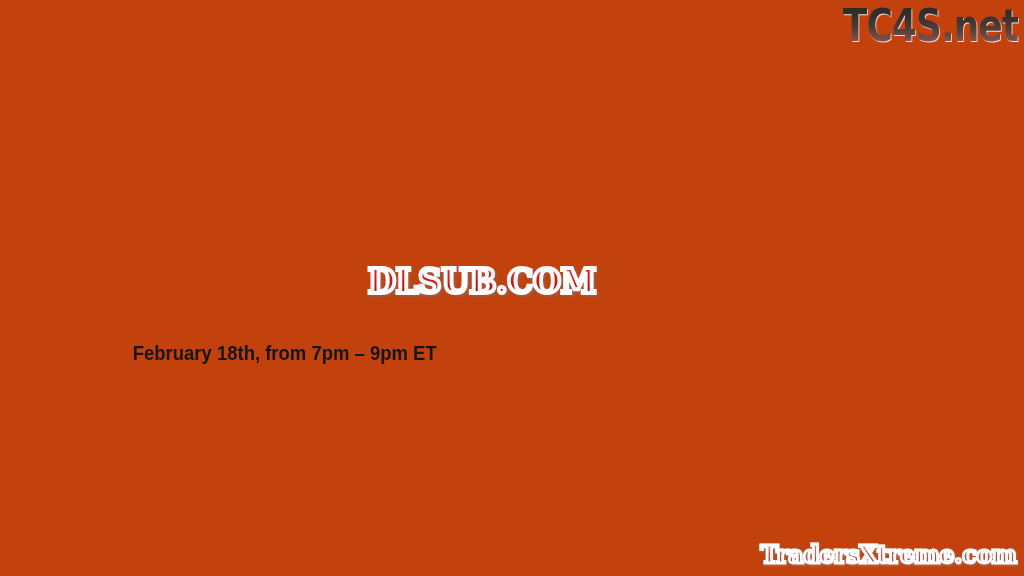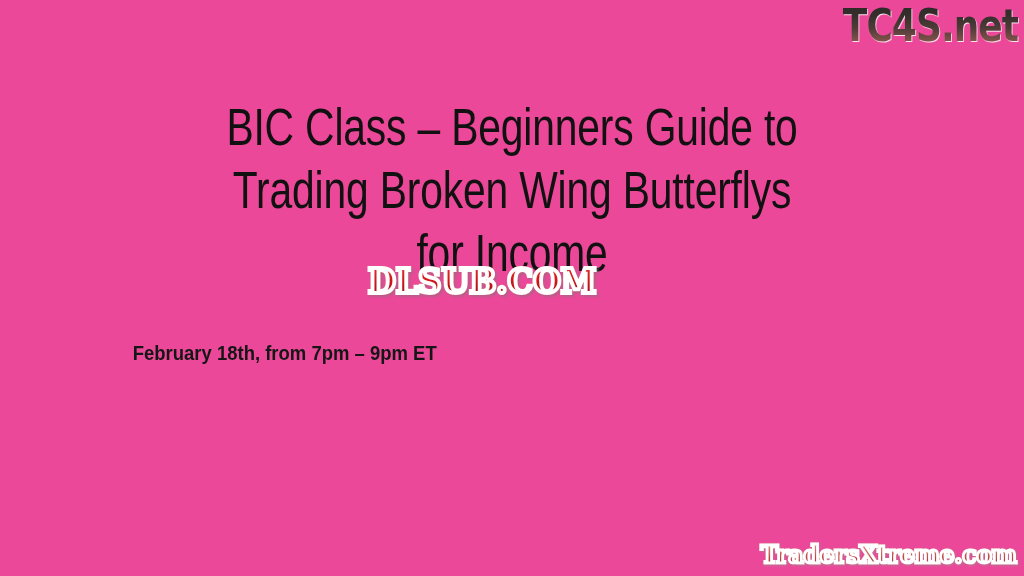--- a/index.html
+++ b/index.html
@@ -8,21 +8,21 @@
     padding: 0;
     background: #ffffff;
   }
   body {
     font-family: "Liberation Sans", sans-serif;
   }
   .slide {
     position: relative;
     width: 1024px;
     height: 576px;
-    background: #ec4899;
+    background: #c2410c;
     overflow: hidden;
   }
 
   
   .title-block {
     position: absolute;
     left: 112px;
     top: 96px;
     width: 800px;
     text-align: center;
@@ -142,25 +142,20 @@
     filter: drop-shadow(1.5px 1.5px 1px rgba(150,150,150,0.5));
   }
 </style>
 </head>
 <body>
 
 <div class="slide">
 
   <div class="tc4s-logo">TC4S.net</div>
 
-  <div class="title-block">
-    <span class="title-line">BIC Class – Beginners Guide to</span>
-    <span class="title-line">Trading Broken Wing Butterflys</span>
-    <span class="title-line">for Income</span>
-  </div>
 
   <div class="dlsub-watermark">DLSUB.COM</div>
 
   <div class="subtitle-block">
     <span class="subtitle-line">February 18th, from 7pm – 9pm ET</span>
   </div>
 
   <div class="tx-logo">TradersXtreme.com</div>
 
 </div>

